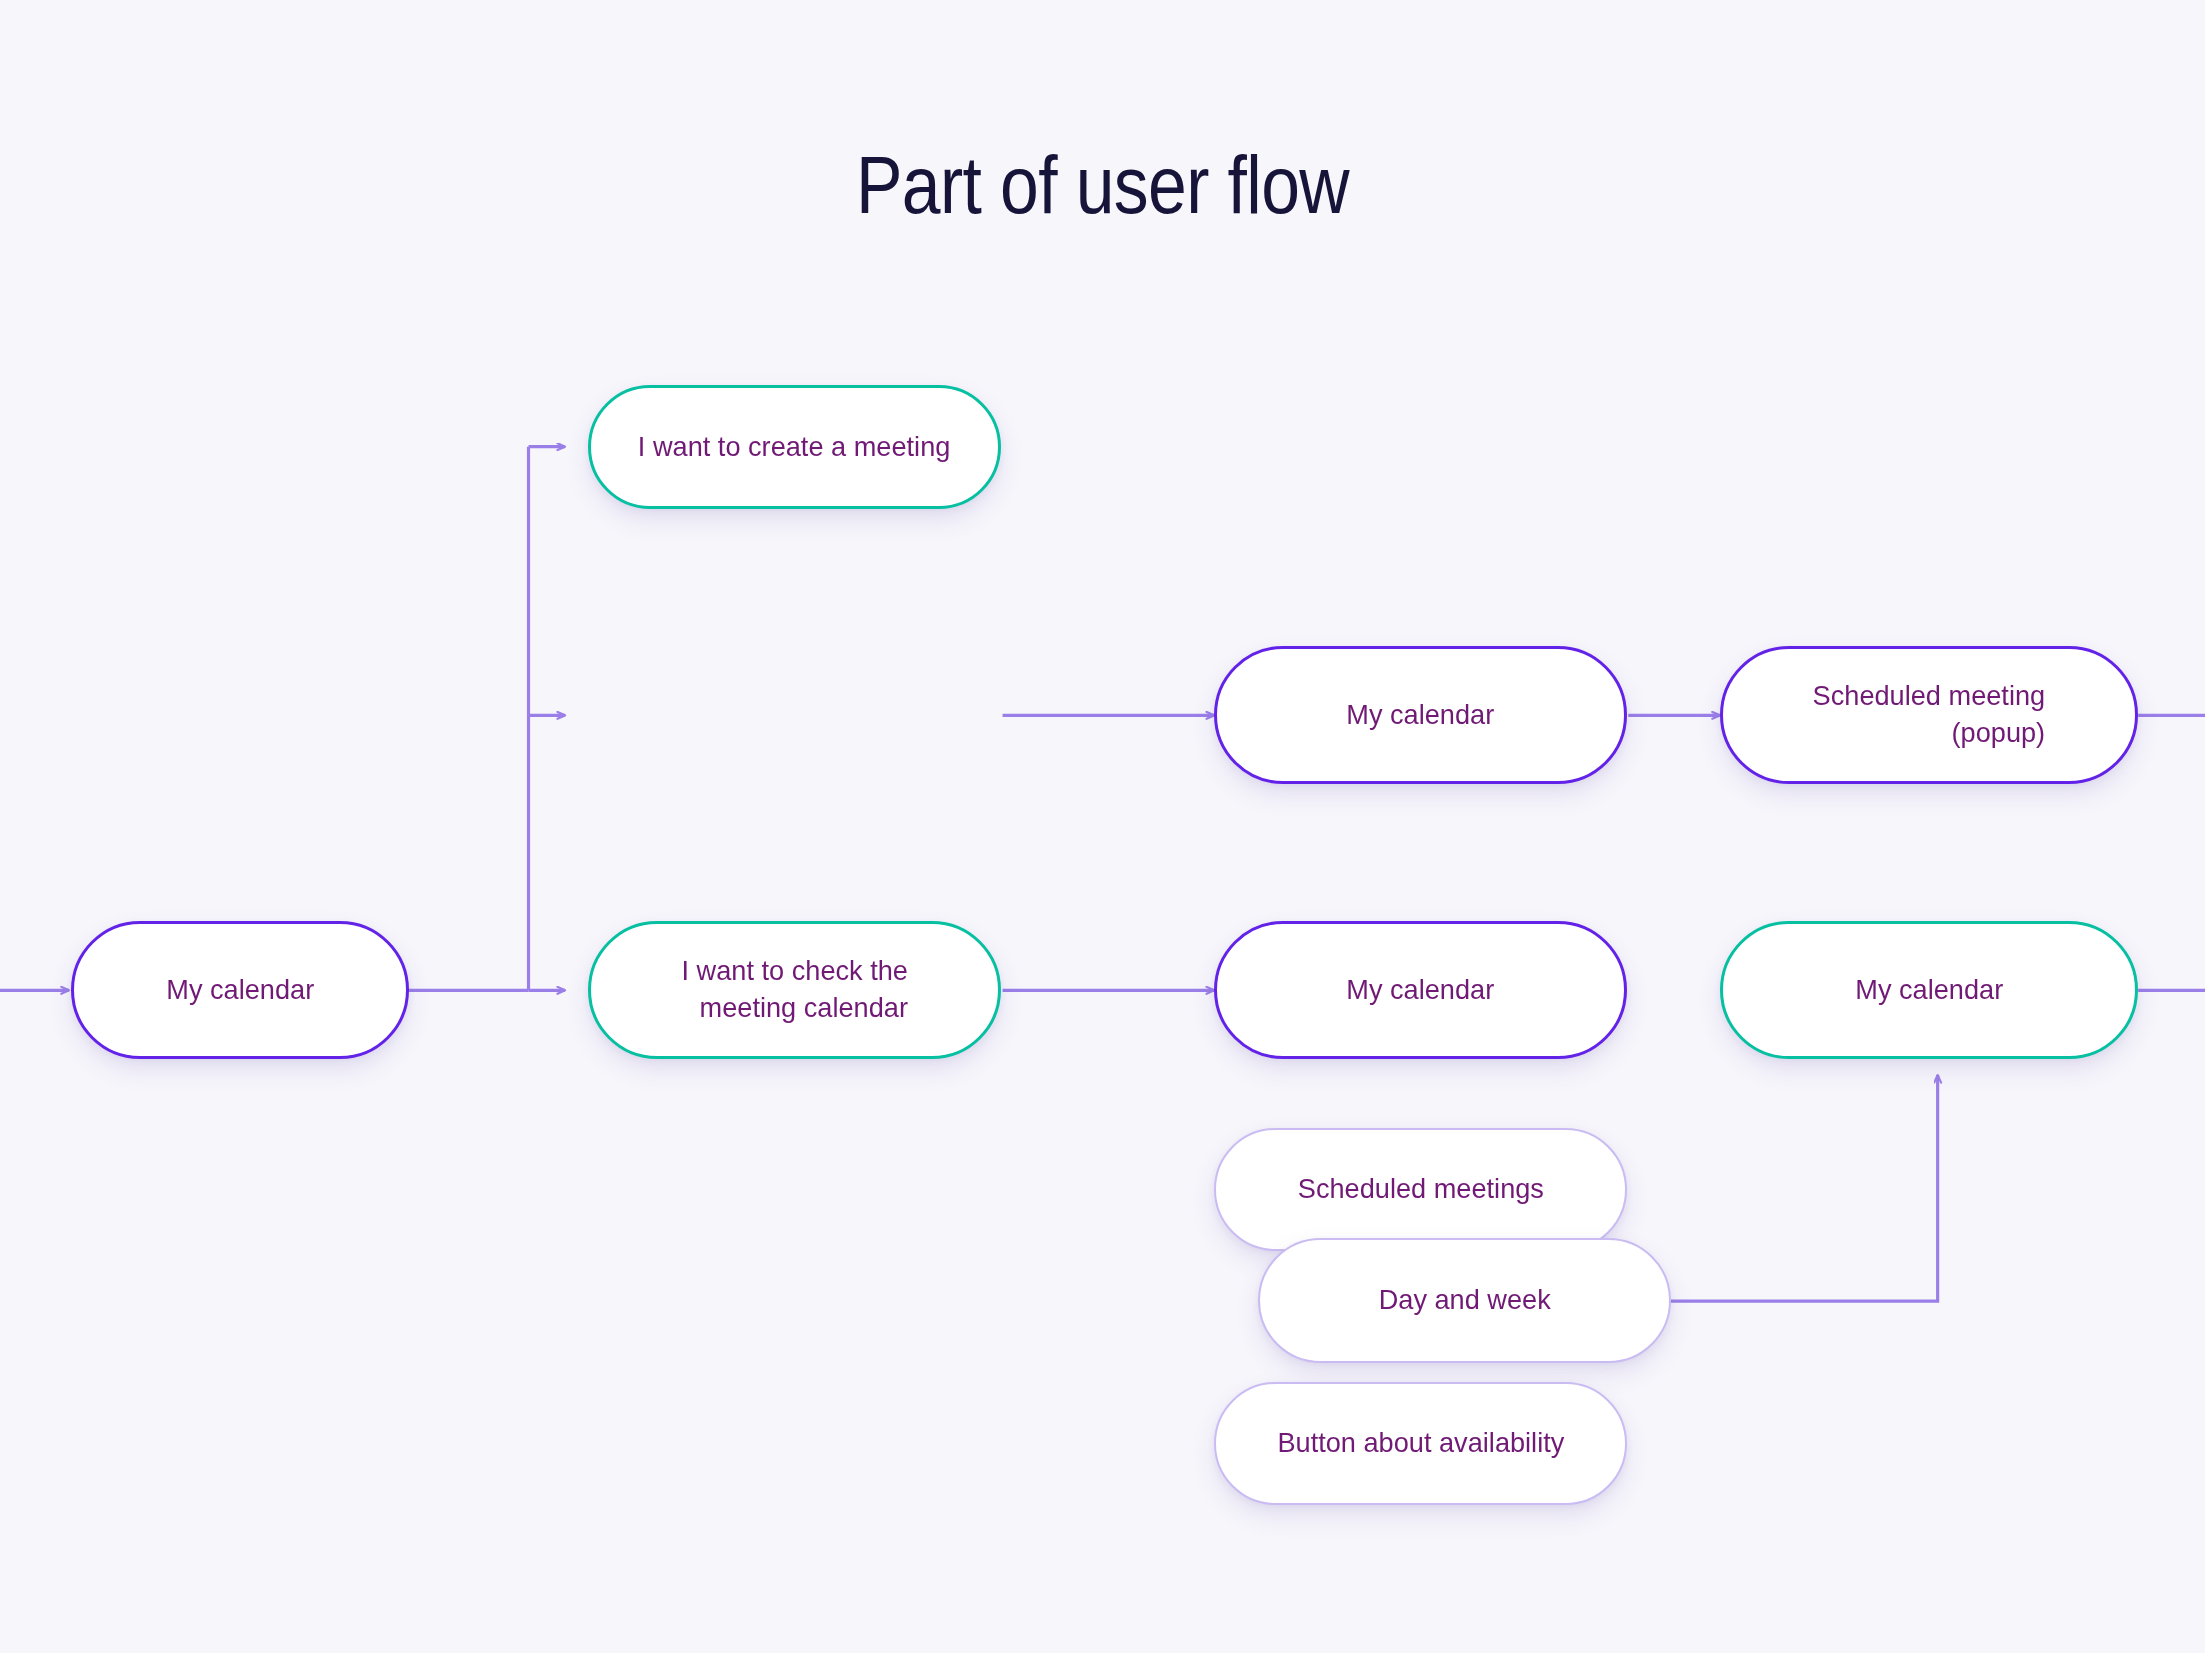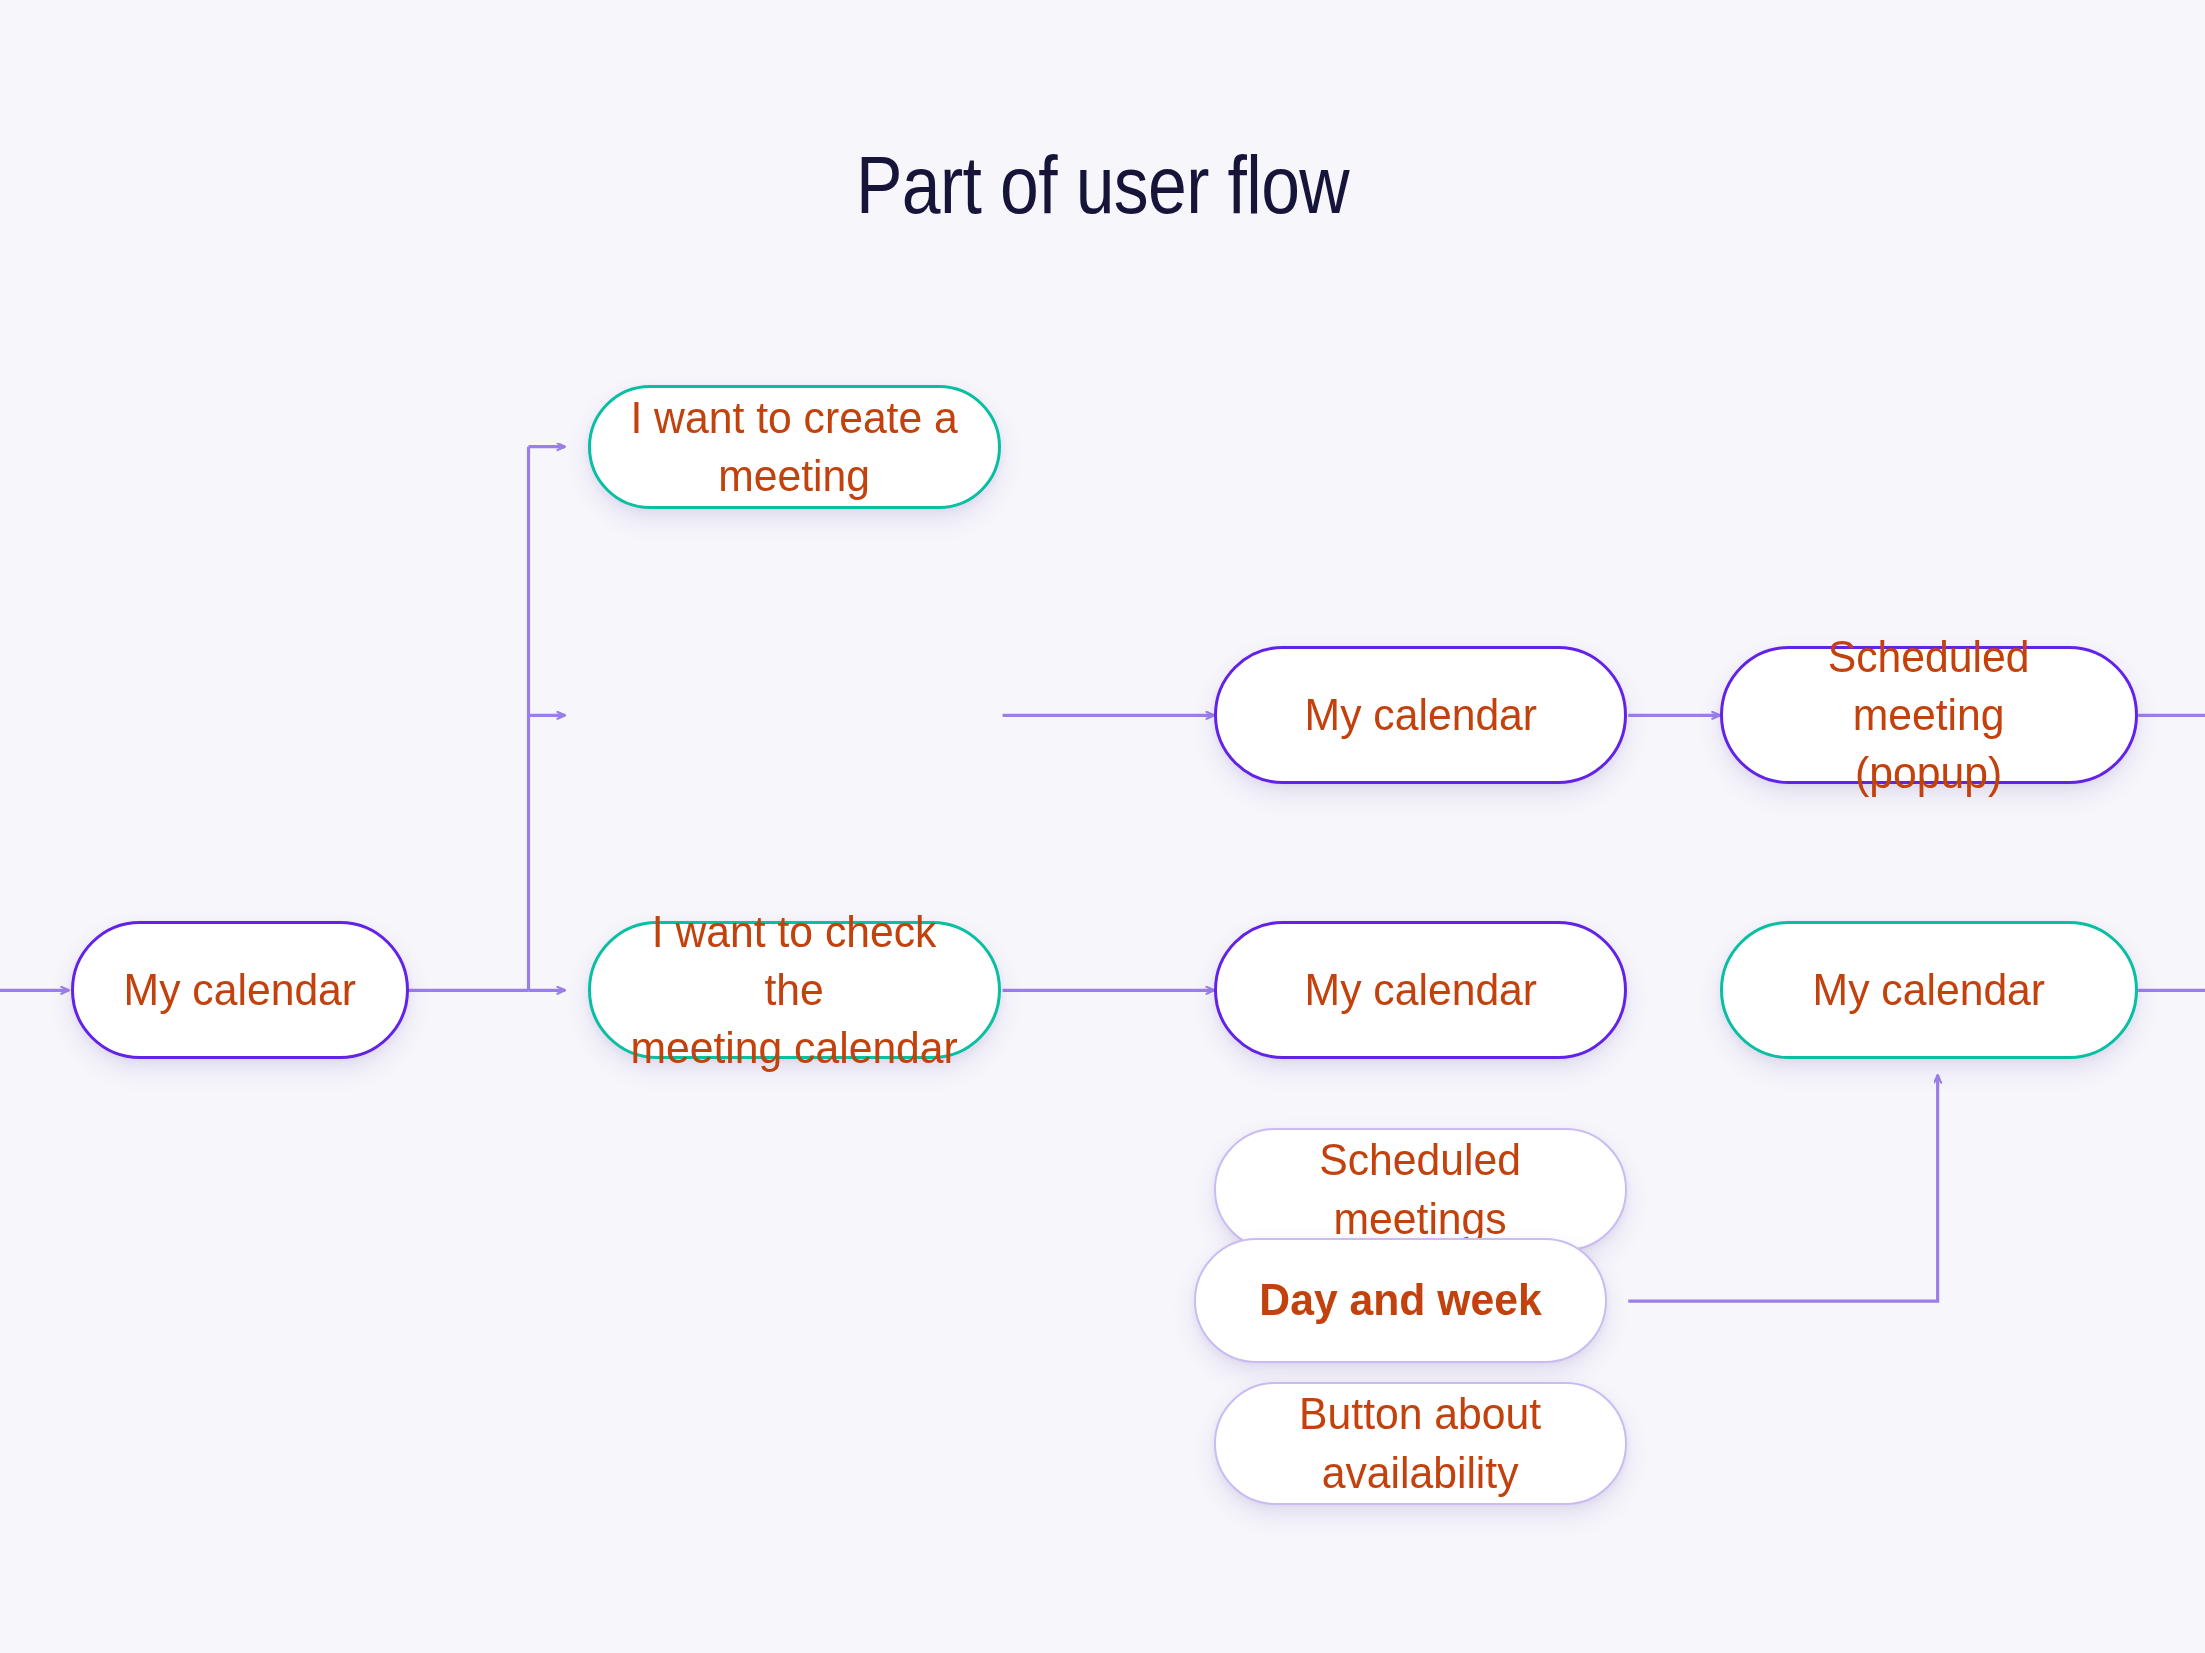--- a/index.html
+++ b/index.html
@@ -42,23 +42,23 @@
     pointer-events: none;
   }
   .node {
     position: absolute;
     box-sizing: border-box;
     background: #ffffff;
     border-radius: 688px;
     display: flex;
     align-items: center;
     justify-content: center;
-    text-align: center;
-    color: #c2410c;
-    font-size: 44px;
+    text-align: right;
+    color: #701a75;
+    font-size: 28px;
     font-weight: 400;
     line-height: 1.32;
     padding: 0 23.4px;
     box-shadow: 0 11px 23.4px rgba(90, 70, 170, 0.13),
                 0 2.1px 6.9px rgba(90, 70, 170, 0.07);
   }
   .node.teal   { border: 3.4px solid #07bfa1; }
   .node.purple { border: 3.4px solid #6322e8; }
   .node.faint  { border: 2.8px solid #cabcf2; }
   .node .label { display: block; white-space: pre-line; transform: scaleX(0.97); }
@@ -128,21 +128,21 @@
   </div>
 
   <div class="node purple" style="left:1214px; top:921px; width:413px;  height:138px;">
     <span class="label">My calendar</span>
   </div>
 
   <div class="node faint" style="left:1214px; top:1094px; width:413px;  height:123px;margin-top:34px;">
     <span class="label">Scheduled meetings</span>
   </div>
 
-  <div class="node faint" style="left:1194px; top:1238px; width:413px;  height:125px;font-weight:bold;">
+  <div class="node faint" style="left:1258px; top:1238px; width:413px;  height:125px;">
     <span class="label">Day and week</span>
   </div>
 
   <div class="node faint" style="left:1214px; top:1382px; width:413px;  height:123px;">
     <span class="label">Button about availability</span>
   </div>
 
   <div class="node teal" style="left:1720px; top:921px; width:418px;  height:138px;">
     <span class="label">My calendar</span>
   </div>

